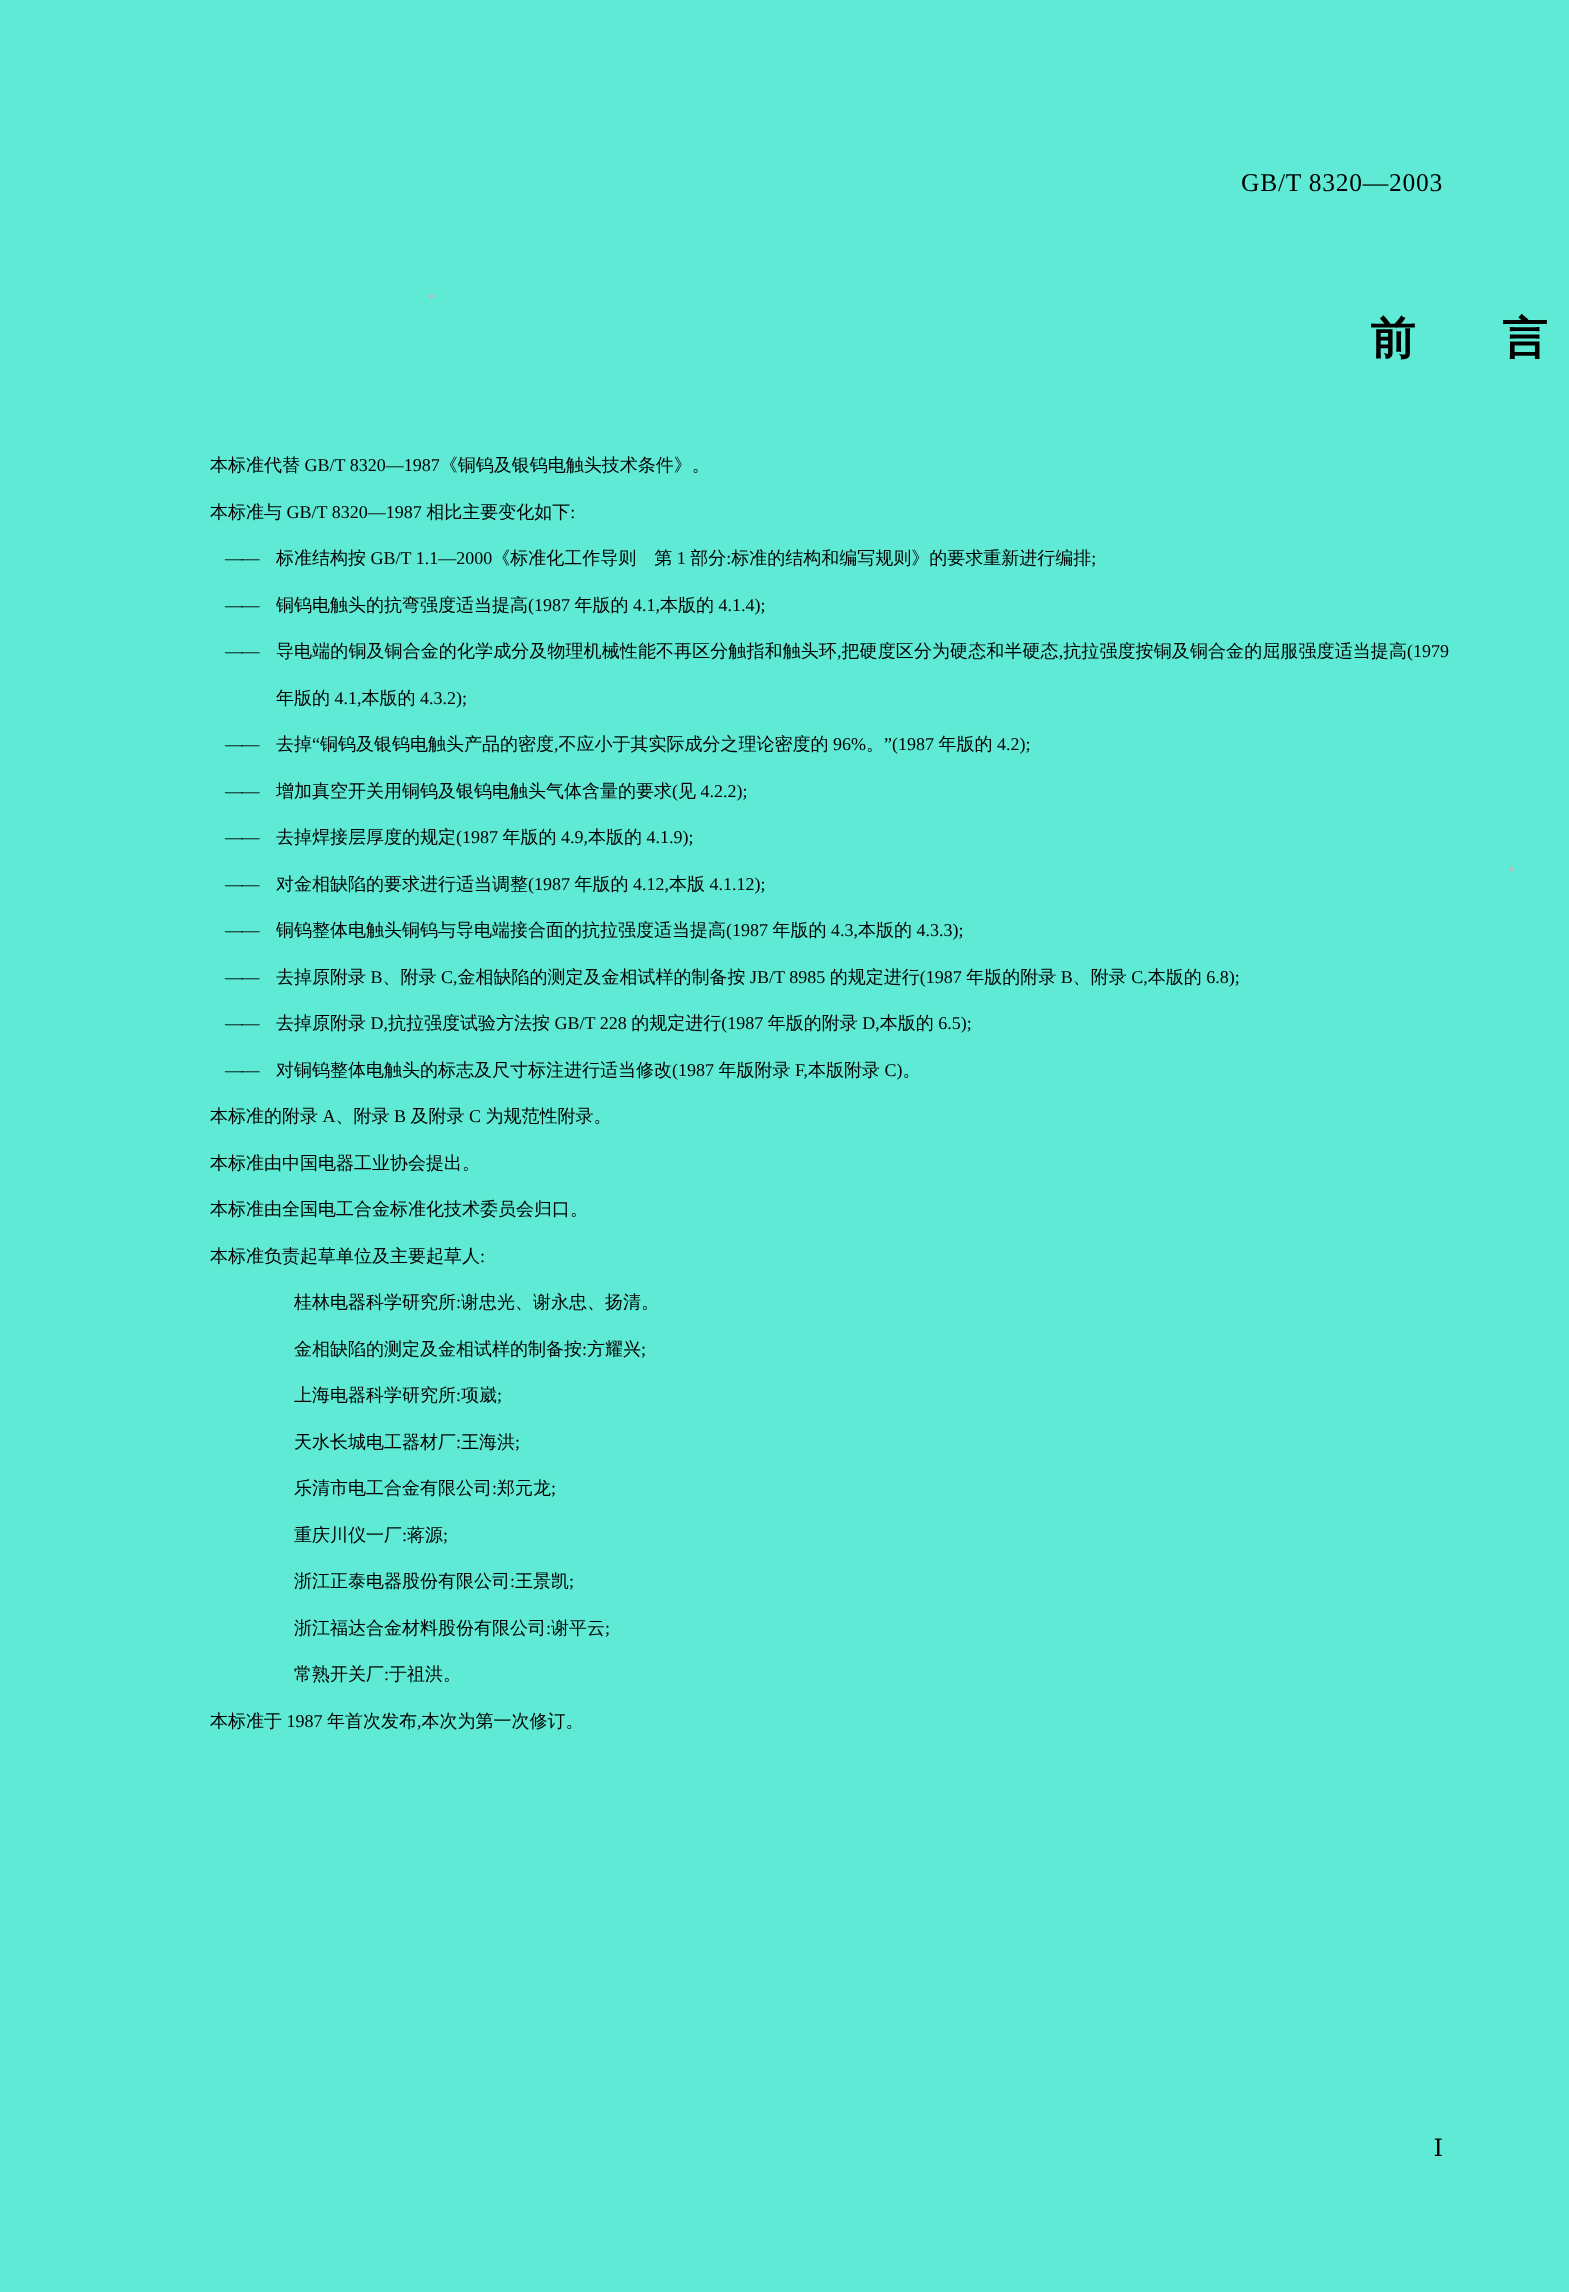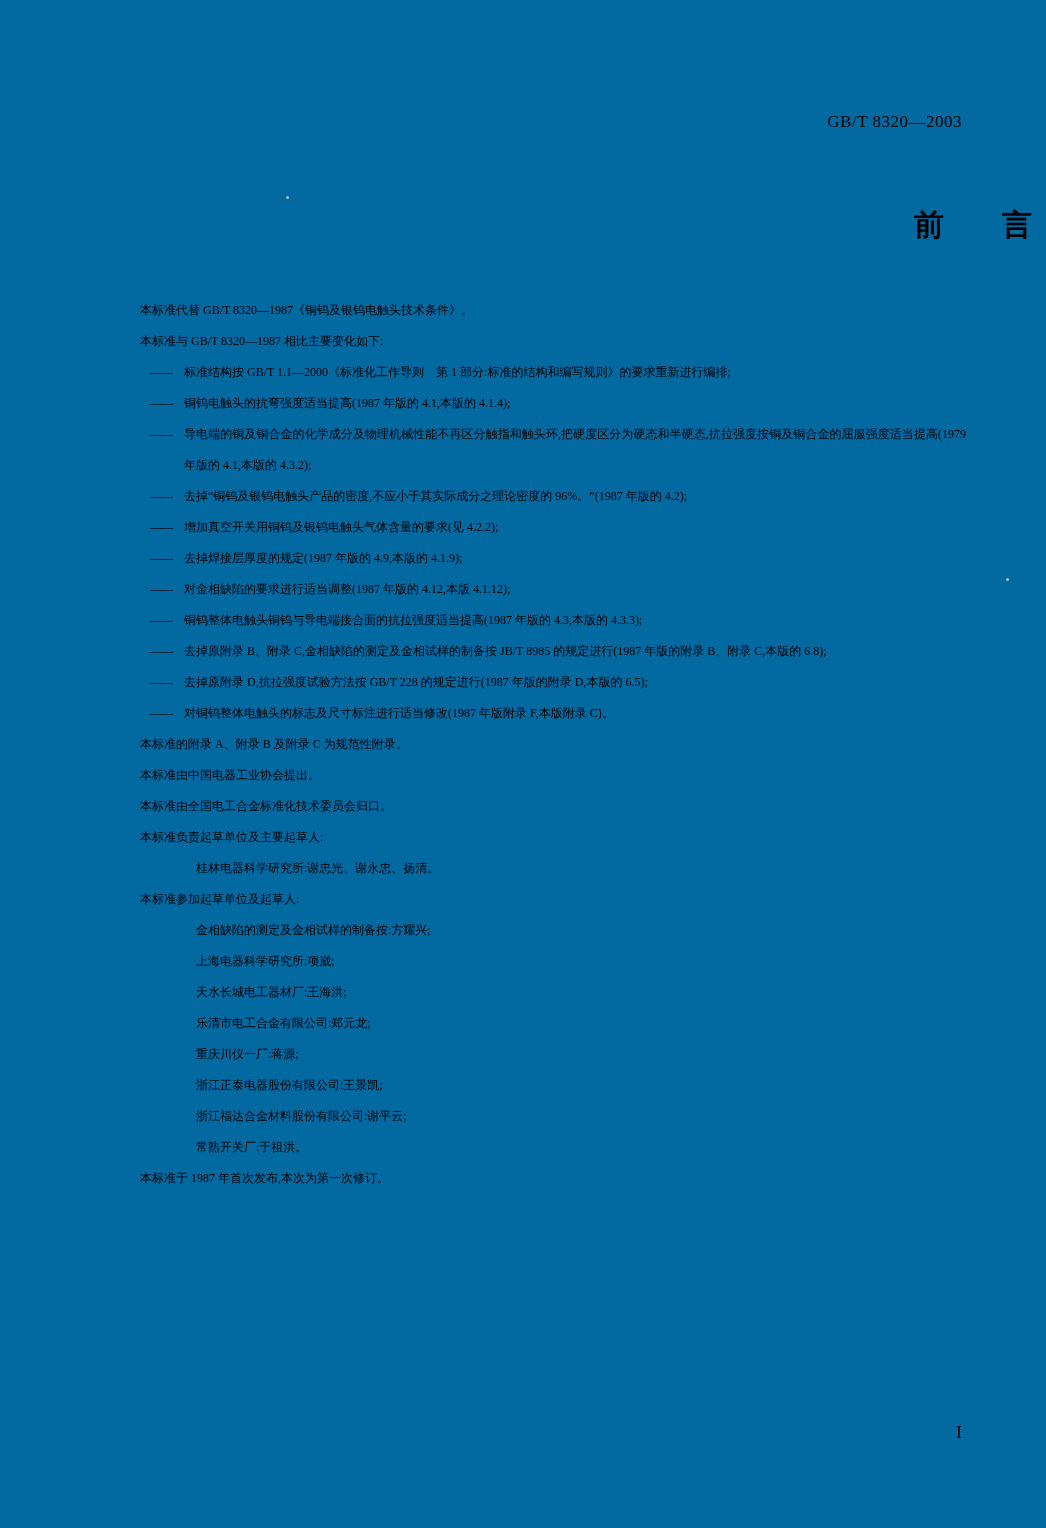--- a/index.html
+++ b/index.html
@@ -8,21 +8,21 @@
     background: #ffffff;
   }
   body {
     font-family: "Liberation Serif", "DejaVu Serif", serif;
     color: #000000;
   }
   .page {
     position: relative;
     width: 1046px;
     height: 1528px;
-    background: #0369a1;
+    background: #5eead4;
     overflow: hidden;
   }
   .header {
     position: absolute;
     top: 112px;
     right: 84px;
     font-size: 17px;
     letter-spacing: 0.5px;
     font-family: "Liberation Serif", "DejaVu Serif", serif;
     white-space: nowrap;
@@ -115,21 +115,20 @@
     <p class="dash-item"><span class="dash">——</span><span>去掉原附录 D,抗拉强度试验方法按 GB/T 228 的规定进行(1987 年版的附录 D,本版的 6.5);</span></p>
     <p class="dash-item"><span class="dash">——</span><span>对铜钨整体电触头的标志及尺寸标注进行适当修改(1987 年版附录 F,本版附录 C)。</span></p>
 
     <p class="para">本标准的附录 A、附录 B 及附录 C 为规范性附录。</p>
     <p class="para">本标准由中国电器工业协会提出。</p>
     <p class="para">本标准由全国电工合金标准化技术委员会归口。</p>
     <p class="para">本标准负责起草单位及主要起草人:</p>
 
     <p class="indent1">桂林电器科学研究所:谢忠光、谢永忠、扬清。</p>
 
-    <p class="para">本标准参加起草单位及起草人:</p>
 
     <p class="indent1">金相缺陷的测定及金相试样的制备按:方耀兴;</p>
     <p class="indent1">上海电器科学研究所:项崴;</p>
     <p class="indent1">天水长城电工器材厂:王海洪;</p>
     <p class="indent1">乐清市电工合金有限公司:郑元龙;</p>
     <p class="indent1">重庆川仪一厂:蒋源;</p>
     <p class="indent1">浙江正泰电器股份有限公司:王景凯;</p>
     <p class="indent1">浙江福达合金材料股份有限公司:谢平云;</p>
     <p class="indent1">常熟开关厂:于祖洪。</p>
 

